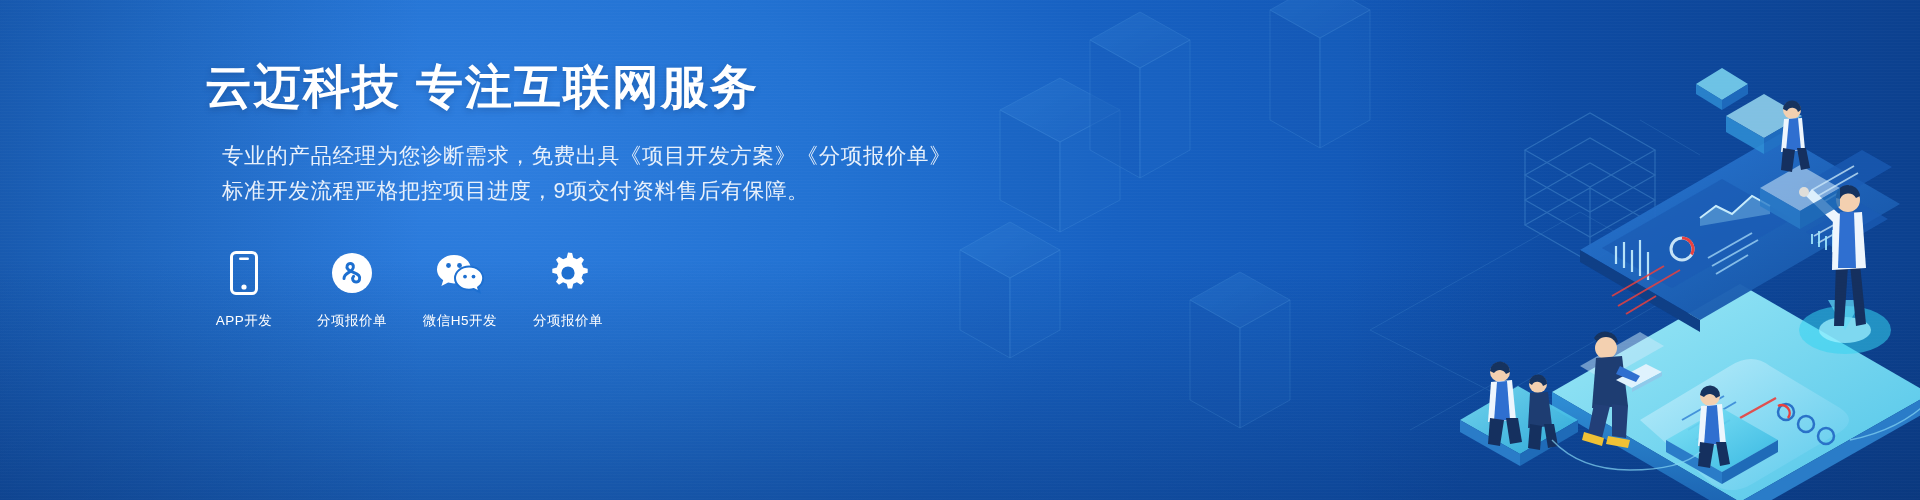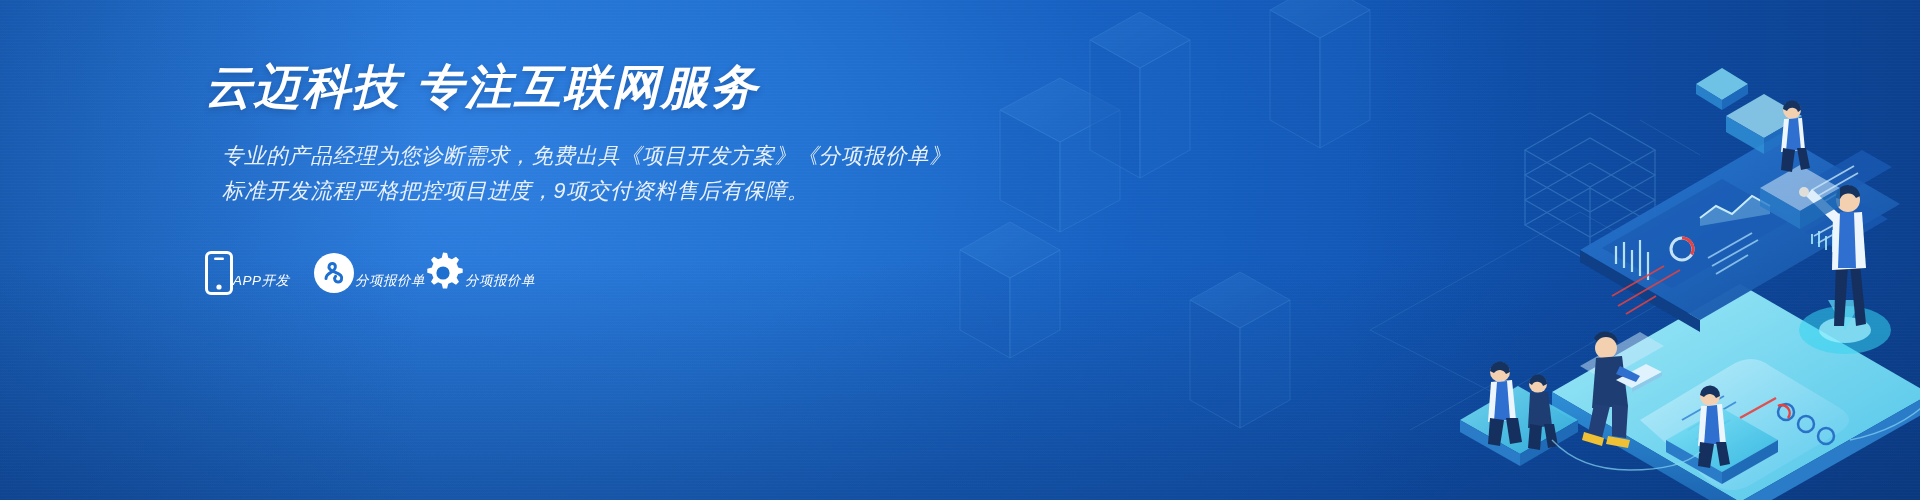--- a/index.html
+++ b/index.html
@@ -9,21 +9,20 @@
   }
   .banner {
     position: relative;
     width: 1920px;
     height: 500px;
     overflow: hidden;
     font-family: "Liberation Sans", "DejaVu Sans", sans-serif;
     background:
       radial-gradient(1100px 760px at 24% 34%, #2f7fe0 0%, #2272d2 34%, #1761c2 60%, #0f52b0 100%),
       linear-gradient(115deg, #1f6fd0 0%, #1a63c4 38%, #12529f 72%, #0c3f87 100%);
-    font-style: italic;
   }
   
   .vignette {
     position: absolute; inset: 0;
     background:
       linear-gradient(to bottom, rgba(10,50,110,0.00) 52%, rgba(8,42,98,0.34) 100%),
       linear-gradient(to right, rgba(10,48,108,0.30) 0%, rgba(10,48,108,0.00) 22%, rgba(10,48,108,0.00) 70%, rgba(7,36,88,0.38) 100%);
     pointer-events: none;
   }
   
@@ -70,21 +69,21 @@
   
   .services {
     display: flex;
     align-items: flex-start;
     margin-top: 42px;
     gap: 30px;
   }
   .service {
     width: 78px;
     display: flex;
-    flex-direction: row;
+    flex-direction: column;
     align-items: center;
     text-align: center;
   }
   .service .glyph {
     height: 46px;
     display: flex;
     align-items: center;
     justify-content: center;
   }
   .service .glyph svg { display: block; }
@@ -370,20 +369,33 @@
       <div class="service">
         <span class="glyph">
           <svg width="42" height="42" viewBox="0 0 42 42" xmlns="http://www.w3.org/2000/svg">
             <circle cx="21" cy="21" r="20" fill="#ffffff"></circle>
             <path d="M13 26.5 c0 -5 5.2 -5.6 8 -8.4 c2.4 -2.4 1.6 -6.6 -1.6 -6.6 c-3.2 0 -4.4 3.4 -2.6 5.6 c2.6 3.2 8.6 3.4 11 6.4 c2 2.6 0.6 6.6 -2.6 6.6 c-3.4 0 -4.6 -3.6 -2.6 -5.8" fill="none" stroke="#1d6fd0" stroke-width="3" stroke-linecap="round"></path>
           </svg>
         </span>
         <span class="caption">分项报价单</span>
       </div>
 
+      <div class="service">
+        <span class="glyph">
+          <svg width="48" height="42" viewBox="0 0 48 42" xmlns="http://www.w3.org/2000/svg">
+            <path d="M18 3 C8.6 3 1 9.4 1 17.3 c0 4.4 2.4 8.3 6.2 10.9 L5.4 34 l6.7 -3.4 c1.8 .5 3.8 .8 5.9 .8 c9.4 0 17 -6.4 17 -14.1 C35 9.4 27.4 3 18 3 Z" fill="#ffffff"></path>
+            <circle cx="12.5" cy="13.5" r="2.4" fill="#1d6fd0"></circle>
+            <circle cx="23.5" cy="13.5" r="2.4" fill="#1d6fd0"></circle>
+            <path d="M33 14.5 c-7.8 0 -14 5.2 -14 11.6 c0 6.4 6.2 11.6 14 11.6 c1.7 0 3.3 -.25 4.8 -.7 L43.5 40 l-1.4 -4.7 c3.1 -2.1 5.1 -5.3 5.1 -9.2 c0 -6.4 -6.3 -11.6 -14.2 -11.6 Z" fill="#ffffff" stroke="#1d6fd0" stroke-width="2"></path>
+            <circle cx="29" cy="24.6" r="1.9" fill="#1d6fd0"></circle>
+            <circle cx="37.5" cy="24.6" r="1.9" fill="#1d6fd0"></circle>
+          </svg>
+        </span>
+        <span class="caption">微信H5开发</span>
+      </div>
 
 
       <div class="service">
         <span class="glyph">
           <svg width="44" height="44" viewBox="0 0 44 44" xmlns="http://www.w3.org/2000/svg">
             <path d="M22 1.5 l4.1 .55 1.2 4.6 a16.6 16.6 0 0 1 3.6 1.5 l4.1 -2.4 3 3 -2.4 4.1 a16.6 16.6 0 0 1 1.5 3.6 l4.6 1.2 v4.2 l-4.6 1.2 a16.6 16.6 0 0 1 -1.5 3.6 l2.4 4.1 -3 3 -4.1 -2.4 a16.6 16.6 0 0 1 -3.6 1.5 l-1.2 4.6 h-4.2 l-1.2 -4.6 a16.6 16.6 0 0 1 -3.6 -1.5 l-4.1 2.4 -3 -3 2.4 -4.1 a16.6 16.6 0 0 1 -1.5 -3.6 l-4.6 -1.2 v-4.2 l4.6 -1.2 a16.6 16.6 0 0 1 1.5 -3.6 l-2.4 -4.1 3 -3 4.1 2.4 a16.6 16.6 0 0 1 3.6 -1.5 l1.2 -4.6 Z" fill="#ffffff"></path>
             <circle cx="22" cy="22" r="6.6" fill="#1d6fd0"></circle>
           </svg>
         </span>
         <span class="caption">分项报价单</span>

